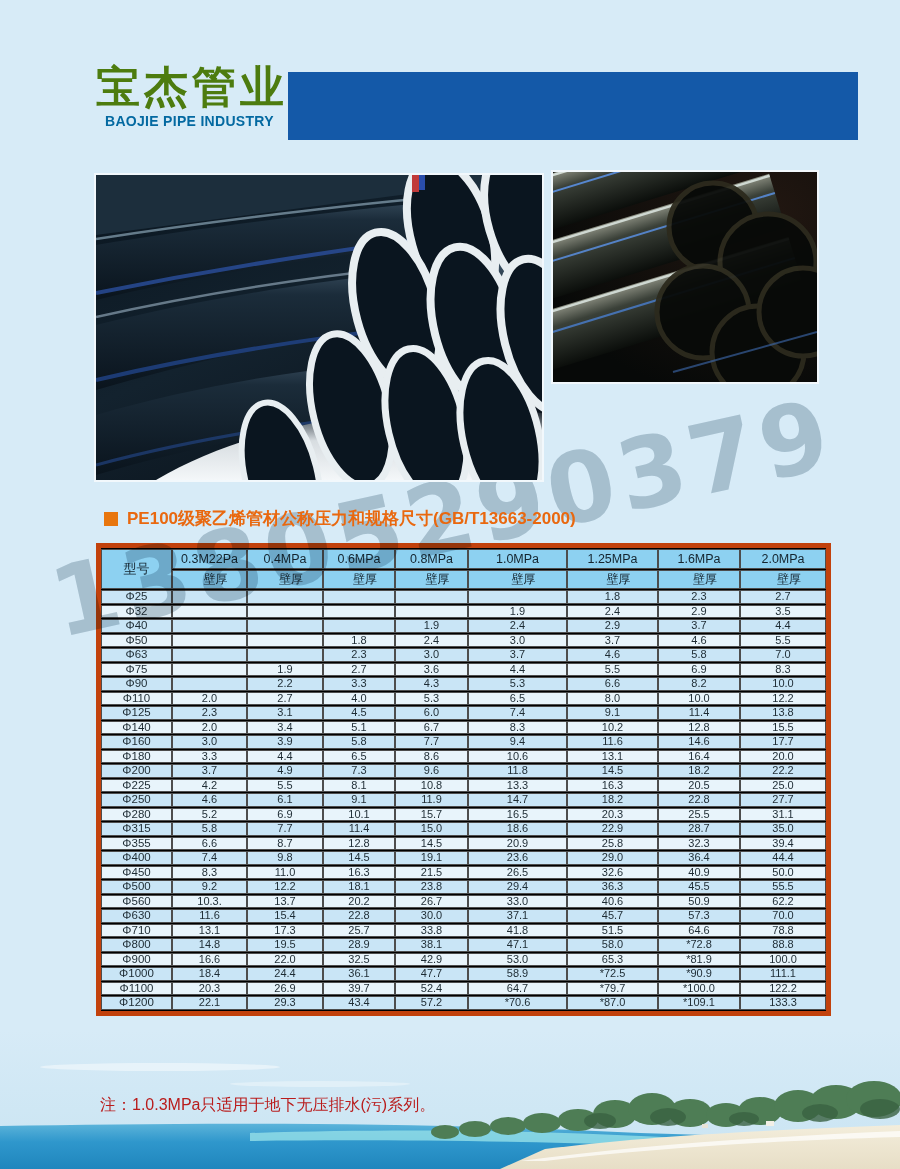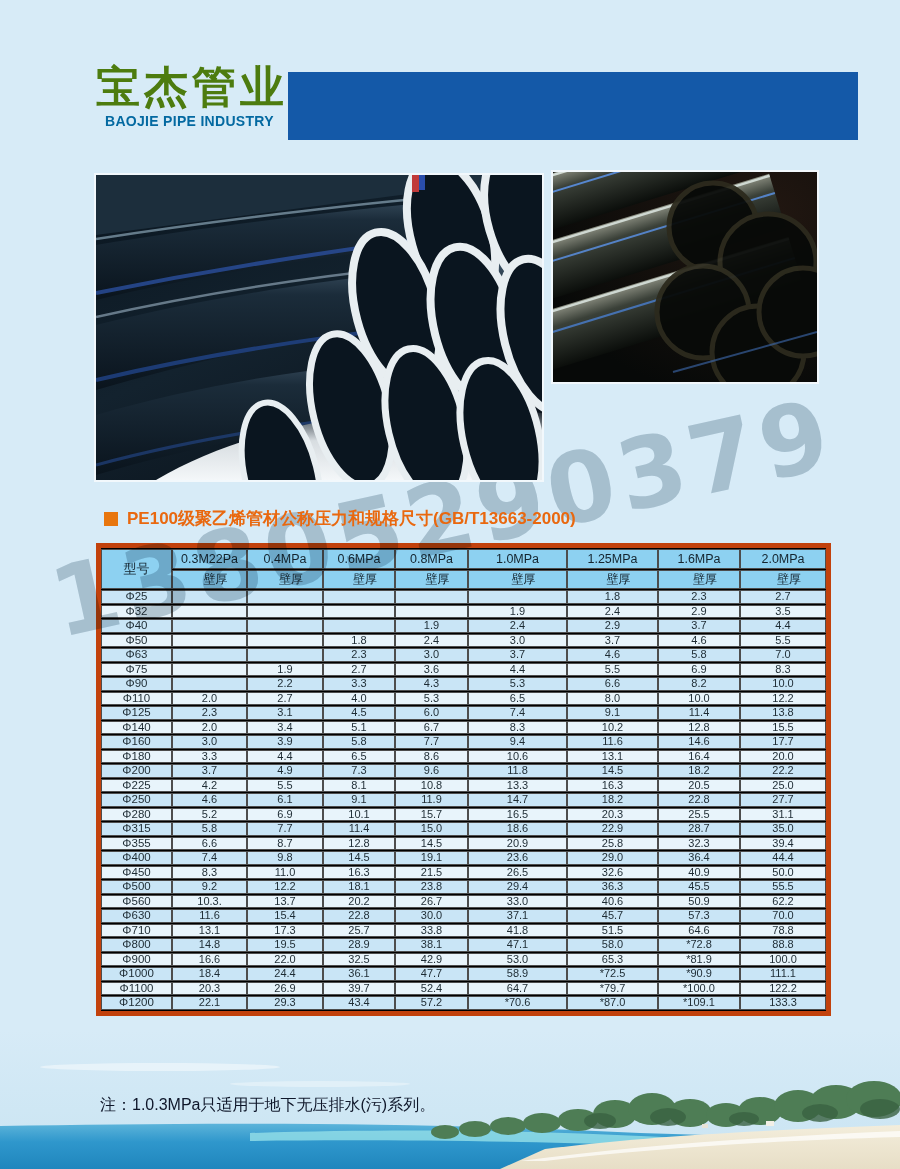--- a/index.html
+++ b/index.html
@@ -38,21 +38,21 @@
   .spec-table thead th { background:#8dd1f1; font-weight:normal; color:#14242e; }
   .spec-table .ph { height:20px; font-size:12.5px; }
   .spec-table .wh { height:19px; font-size:12px;padding-left:12px; }
   .spec-table .model-h { font-size:13px; }
   .spec-table tbody td { height:13px; font-size:11px; color:#1d2b33; line-height:1; }
   .spec-table tbody td.model-cell { font-size:11.5px; }
   .spec-table tbody tr:nth-child(odd)  td { background:#c9e5f6; }
   .spec-table tbody tr:nth-child(even) td { background:#e8f4fb; }
 
   
-  .notes { position:absolute; left:100px; top:1092px; z-index:5; font-size:16px; color:#0f172a; line-height:26px; white-space:nowrap; }
+  .notes { position:absolute; left:100px; top:1092px; z-index:5; font-size:16px; color:#b91c1c; line-height:26px; white-space:nowrap; }
   .notes .indent { padding-left:30px; }
 
   
   .beach { position:absolute; left:0; top:1029px; z-index:0; }
 </style>
 </head>
 <body>
 
 <div class="page">
 

